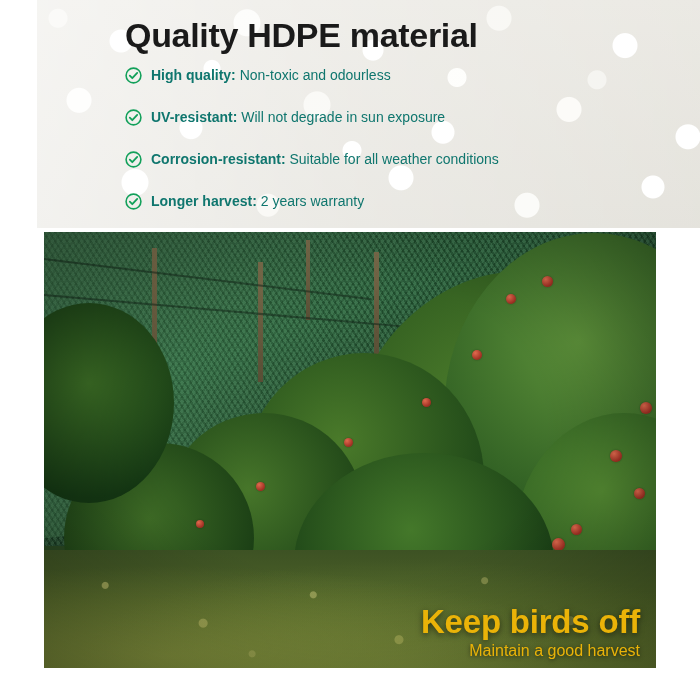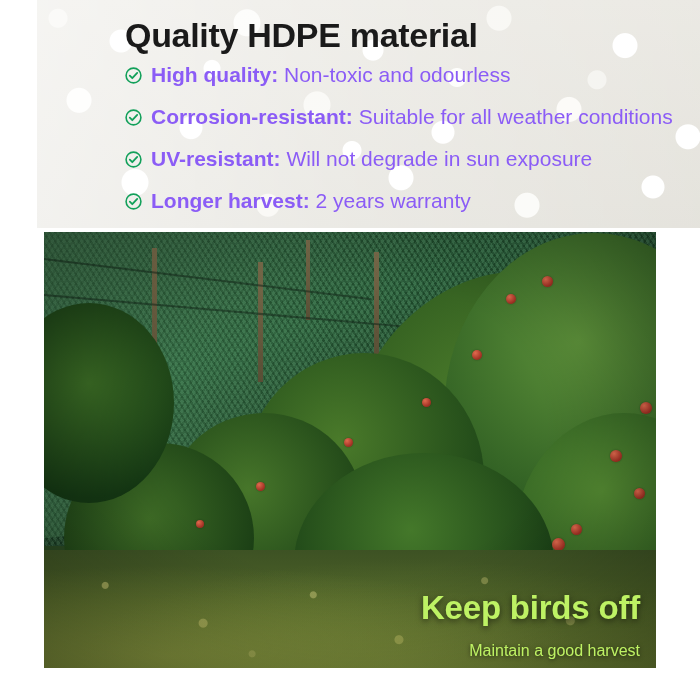--- a/index.html
+++ b/index.html
@@ -92,22 +92,22 @@
   }
   .tick {
     width: 17px;
     height: 17px;
     flex: 0 0 17px;
     margin-right: 9px;
     position: relative;
   }
   .tick svg { display: block; }
   .feat-text {
-    font-size: 21px;
-    color: #8b5cf6;
+    font-size: 14px;
+    color: #0f766e;
     white-space: nowrap;
   }
   .feat-text b {
     font-weight: bold;
   }
 
   
   .photo-panel {
     position: absolute;
     left: 44px;
@@ -193,32 +193,32 @@
     position: absolute;
     inset: 0;
     background: radial-gradient(ellipse at 50% 45%, rgba(0,0,0,0) 45%, rgba(0,0,0,0.30) 100%);
   }
 
   .photo-caption {
     position: absolute;
     right: 16px;
     bottom: 8px;
     text-align: right;
-    color: #bef264;
+    color: #eab308;
   }
   .caption-main {
     font-size: 33px;
     font-weight: bold;
     line-height: 1.04;
     letter-spacing: -0.2px;
     text-shadow: 0 2px 6px rgba(0,0,0,0.55);
   }
   .caption-sub {
     font-size: 16px;
-    margin-top: 17px;
+    margin-top: 3px;
     text-shadow: 0 1px 4px rgba(0,0,0,0.6);
   }
 
   .bottom-strip {
     position: absolute;
     left: 0;
     top: 668px;
     width: 700px;
     height: 32px;
     background: #ffffff;
@@ -247,31 +247,31 @@
         <span class="feat-text"><b>High quality:</b>&nbsp;<span>Non-toxic and odourless</span></span>
       </div>
 
       <div class="feature-row">
         <span class="tick">
           <svg width="17" height="17" viewBox="0 0 17 17">
             <circle cx="8.5" cy="8.5" r="7.4" fill="none" stroke="#12a05a" stroke-width="1.6"></circle>
             <path d="M4.8 8.7 L7.3 11.2 L12.2 5.9" fill="none" stroke="#12a05a" stroke-width="1.8" stroke-linecap="round" stroke-linejoin="round"></path>
           </svg>
         </span>
-        <span class="feat-text"><b>Corrosion-resistant:</b>&nbsp;<span>Suitable for all weather conditions</span></span>
+        <span class="feat-text"><b>UV-resistant:</b>&nbsp;<span>Will not degrade in sun exposure</span></span>
       </div>
 
       <div class="feature-row">
         <span class="tick">
           <svg width="17" height="17" viewBox="0 0 17 17">
             <circle cx="8.5" cy="8.5" r="7.4" fill="none" stroke="#12a05a" stroke-width="1.6"></circle>
             <path d="M4.8 8.7 L7.3 11.2 L12.2 5.9" fill="none" stroke="#12a05a" stroke-width="1.8" stroke-linecap="round" stroke-linejoin="round"></path>
           </svg>
         </span>
-        <span class="feat-text"><b>UV-resistant:</b>&nbsp;<span>Will not degrade in sun exposure</span></span>
+        <span class="feat-text"><b>Corrosion-resistant:</b>&nbsp;<span>Suitable for all weather conditions</span></span>
       </div>
 
       <div class="feature-row">
         <span class="tick">
           <svg width="17" height="17" viewBox="0 0 17 17">
             <circle cx="8.5" cy="8.5" r="7.4" fill="none" stroke="#12a05a" stroke-width="1.6"></circle>
             <path d="M4.8 8.7 L7.3 11.2 L12.2 5.9" fill="none" stroke="#12a05a" stroke-width="1.8" stroke-linecap="round" stroke-linejoin="round"></path>
           </svg>
         </span>
         <span class="feat-text"><b>Longer harvest:</b>&nbsp;<span>2 years warranty</span></span>

